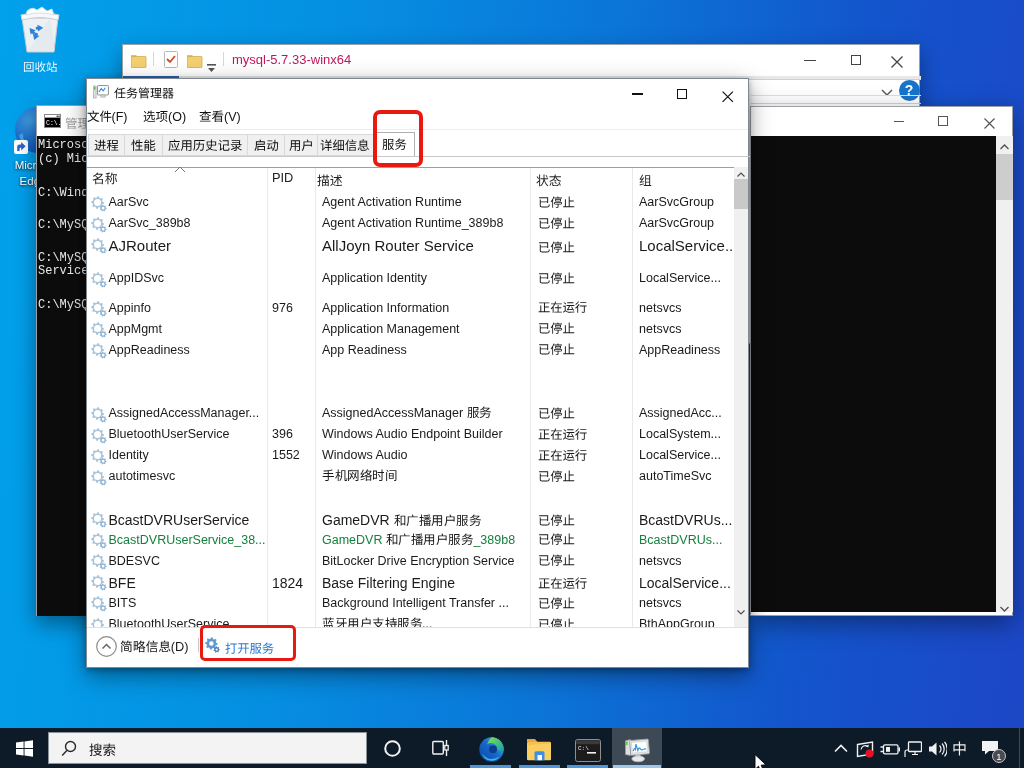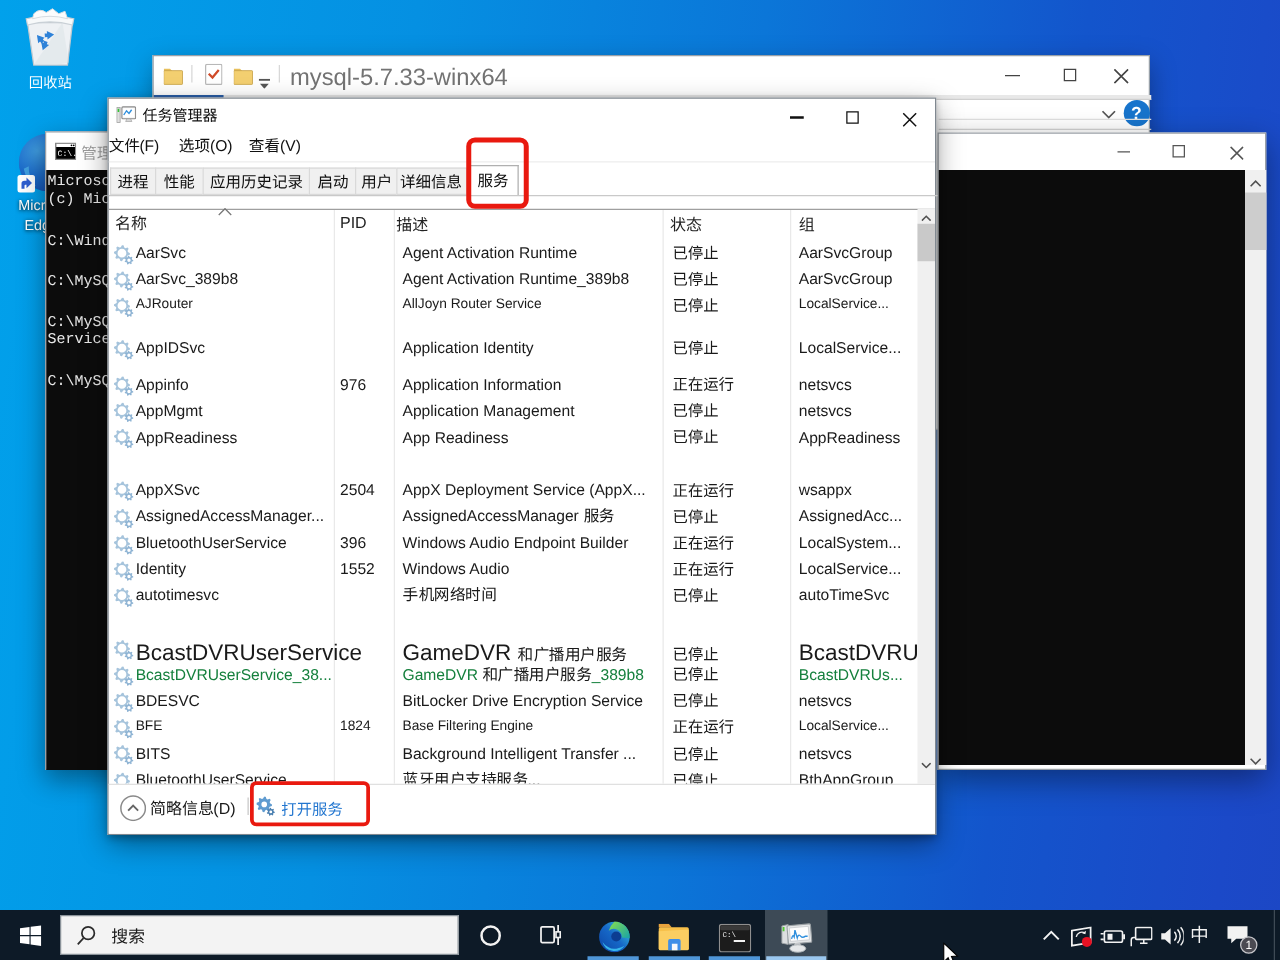--- a/index.html
+++ b/index.html
@@ -139,21 +139,21 @@
       </svg></div>
  <div class="abs" style="left:64px;top:8px"><svg width="17" height="16" viewBox="0 0 17 16">
         <path d="M0 2 h5 l2 2 h-7 Z" fill="#e8c05c"></path>
         <rect x="0" y="3.5" width="15" height="11" rx="0.5" fill="#f3cf70" stroke="#caa64e" stroke-width="0.7"></rect>
       </svg></div>
  <div class="abs" style="left:84px;top:13px"><svg width="10" height="8" viewBox="0 0 10 8">
         <rect x="0" y="0" width="9" height="1.6" fill="#555"></rect>
         <path d="M1 4 l3.5 4 l3.5 -4 Z" fill="#555"></path>
       </svg></div>
  <div class="abs" style="left:100px;top:7px;width:1px;height:14px;background:#d8d8d8"></div>
- <div class="abs" style="left:109px;top:7px;font-size:19px;color:#737373">mysql-5.7.33-winx64</div>
+ <div class="abs" style="left:109px;top:7px;font-size:13px;color:#be185d">mysql-5.7.33-winx64</div>
  <div class="abs" style="left:681px;top:15px;width:12px;height:1.4px;background:#444"></div>
  <div class="abs" style="left:728px;top:10px;width:9.5px;height:9.5px;border:1.3px solid #444"></div>
  <div class="abs" style="left:768px;top:9px"><svg width="12" height="12" viewBox="0 0 12 12">
         <path d="M0.5 0.5 L11.5 11.5 M11.5 0.5 L0.5 11.5" stroke="#444" stroke-width="1.3"></path>
       </svg></div>
  <div class="abs" style="left:0;top:31px;width:56px;height:4px;background:#2b5fa8"></div>
  <div class="abs" style="left:56px;top:31px;width:742px;height:4px;background:#e8e8e8;border-bottom:1px solid #d0d0d0"></div>
   <div class="abs" style="left:758px;top:38px"><svg width="12" height="8" viewBox="0 0 12 8">
         <path d="M1 1 l5 5 l5 -5" stroke="#555" stroke-width="1.4" fill="none"></path>
       </svg></div>
@@ -366,21 +366,21 @@
 <span class="abs" style="left:235px;top:0px;white-space:nowrap"><span>Agent Activation Runtime_389b8</span></span>
 <span class="abs" style="left:451.3px;top:0.5px"><svg class="zh" style="width:36.9px;height:12.3px;vertical-align:-1.48px" viewBox="0 0 36.9 12.3">
             <g fill="#1a1a1a" transform="translate(0,10.82) scale(0.01230,-0.01230)">
               <use href="#g5DF2" x="0"></use>
               <use href="#g505C" x="1000"></use>
               <use href="#g6B62" x="2000"></use>
             </g>
           </svg></span>
 <span class="abs" style="left:552px;top:0px;white-space:nowrap">AarSvcGroup</span>
 </div>
-<div class="abs" style="top:158.2px;left:0;width:722px;height:21px;font-size:11px;color:#1a1a1a">
+<div class="abs" style="top:158.2px;left:0;width:722px;height:21px;font-size:15px;color:#1a1a1a">
 <span class="abs" style="left:4px;top:0.5px"><svg width="16" height="16" viewBox="0 0 20 20">
             <use href="#gear"></use>
           </svg></span>
 <span class="abs" style="left:21.5px;top:0px;white-space:nowrap">AJRouter</span>
 <span class="abs" style="left:185px;top:0px"></span>
 <span class="abs" style="left:235px;top:0px;white-space:nowrap"><span>AllJoyn Router Service</span></span>
 <span class="abs" style="left:451.3px;top:0.5px"><svg class="zh" style="width:36.9px;height:12.3px;vertical-align:-1.48px" viewBox="0 0 36.9 12.3">
             <g fill="#1a1a1a" transform="translate(0,10.82) scale(0.01230,-0.01230)">
               <use href="#g5DF2" x="0"></use>
               <use href="#g505C" x="1000"></use>
@@ -447,93 +447,76 @@
 <span class="abs" style="left:235px;top:0px;white-space:nowrap"><span>App Readiness</span></span>
 <span class="abs" style="left:451.3px;top:0.5px"><svg class="zh" style="width:36.9px;height:12.3px;vertical-align:-1.48px" viewBox="0 0 36.9 12.3">
             <g fill="#1a1a1a" transform="translate(0,10.82) scale(0.01230,-0.01230)">
               <use href="#g5DF2" x="0"></use>
               <use href="#g505C" x="1000"></use>
               <use href="#g6B62" x="2000"></use>
             </g>
           </svg></span>
 <span class="abs" style="left:552px;top:0px;white-space:nowrap">AppReadiness</span>
 </div>
-<div class="abs" style="top:305.9px;left:0;width:661px;height:21px;font-size:12.5px;color:#1a1a1a">
-<span class="abs" style="left:4px;top:0.5px"><svg width="16" height="16" viewBox="0 0 20 20">
-            <use href="#gear"></use>
-          </svg></span>
-<span class="abs" style="left:21.5px;top:0px;white-space:nowrap">AppXSvc</span>
-<span class="abs" style="left:185px;top:0px">2504</span>
-<span class="abs" style="left:235px;top:0px;white-space:nowrap"><span>AppX Deployment Service (AppX...</span></span>
+<div class="abs" style="top:327.0px;left:0;width:661px;height:21px;font-size:12.5px;color:#1a1a1a">
+<span class="abs" style="left:4px;top:0.5px"><svg width="16" height="16" viewBox="0 0 20 20">
+            <use href="#gear"></use>
+          </svg></span>
+<span class="abs" style="left:21.5px;top:0px;white-space:nowrap">AssignedAccessManager...</span>
+<span class="abs" style="left:185px;top:0px"></span>
+<span class="abs" style="left:235px;top:0px;white-space:nowrap"><span>AssignedAccessManager </span><svg class="zh" style="width:12.5px;height:12.5px;vertical-align:-1.50px" viewBox="0 0 12.5 12.5">
+            <g fill="#1a1a1a" transform="translate(0,11.00) scale(0.01250,-0.01250)">
+              <use href="#g670D" x="0"></use>
+            </g>
+          </svg><svg class="zh" style="width:12.5px;height:12.5px;vertical-align:-1.50px" viewBox="0 0 12.5 12.5">
+            <g fill="#1a1a1a" transform="translate(0,11.00) scale(0.01250,-0.01250)">
+              <use href="#g52A1" x="0"></use>
+            </g>
+          </svg></span>
+<span class="abs" style="left:451.3px;top:0.5px"><svg class="zh" style="width:36.9px;height:12.3px;vertical-align:-1.48px" viewBox="0 0 36.9 12.3">
+            <g fill="#1a1a1a" transform="translate(0,10.82) scale(0.01230,-0.01230)">
+              <use href="#g5DF2" x="0"></use>
+              <use href="#g505C" x="1000"></use>
+              <use href="#g6B62" x="2000"></use>
+            </g>
+          </svg></span>
+<span class="abs" style="left:552px;top:0px;white-space:nowrap">AssignedAcc...</span>
+</div>
+<div class="abs" style="top:348.1px;left:0;width:661px;height:21px;font-size:12.5px;color:#1a1a1a">
+<span class="abs" style="left:4px;top:0.5px"><svg width="16" height="16" viewBox="0 0 20 20">
+            <use href="#gear"></use>
+          </svg></span>
+<span class="abs" style="left:21.5px;top:0px;white-space:nowrap">BluetoothUserService</span>
+<span class="abs" style="left:185px;top:0px">396</span>
+<span class="abs" style="left:235px;top:0px;white-space:nowrap"><span>Windows Audio Endpoint Builder</span></span>
 <span class="abs" style="left:451.3px;top:0.5px"><svg class="zh" style="width:49.2px;height:12.3px;vertical-align:-1.48px" viewBox="0 0 49.2 12.3">
             <g fill="#1a1a1a" transform="translate(0,10.82) scale(0.01230,-0.01230)">
               <use href="#g6B63" x="0"></use>
               <use href="#g5728" x="1000"></use>
               <use href="#g8FD0" x="2000"></use>
               <use href="#g884C" x="3000"></use>
             </g>
           </svg></span>
-<span class="abs" style="left:552px;top:0px;white-space:nowrap">wsappx</span>
-</div>
-<div class="abs" style="top:327.0px;left:0;width:661px;height:21px;font-size:12.5px;color:#1a1a1a">
-<span class="abs" style="left:4px;top:0.5px"><svg width="16" height="16" viewBox="0 0 20 20">
-            <use href="#gear"></use>
-          </svg></span>
-<span class="abs" style="left:21.5px;top:0px;white-space:nowrap">AssignedAccessManager...</span>
-<span class="abs" style="left:185px;top:0px"></span>
-<span class="abs" style="left:235px;top:0px;white-space:nowrap"><span>AssignedAccessManager </span><svg class="zh" style="width:12.5px;height:12.5px;vertical-align:-1.50px" viewBox="0 0 12.5 12.5">
-            <g fill="#1a1a1a" transform="translate(0,11.00) scale(0.01250,-0.01250)">
-              <use href="#g670D" x="0"></use>
-            </g>
-          </svg><svg class="zh" style="width:12.5px;height:12.5px;vertical-align:-1.50px" viewBox="0 0 12.5 12.5">
-            <g fill="#1a1a1a" transform="translate(0,11.00) scale(0.01250,-0.01250)">
-              <use href="#g52A1" x="0"></use>
-            </g>
-          </svg></span>
-<span class="abs" style="left:451.3px;top:0.5px"><svg class="zh" style="width:36.9px;height:12.3px;vertical-align:-1.48px" viewBox="0 0 36.9 12.3">
-            <g fill="#1a1a1a" transform="translate(0,10.82) scale(0.01230,-0.01230)">
-              <use href="#g5DF2" x="0"></use>
-              <use href="#g505C" x="1000"></use>
-              <use href="#g6B62" x="2000"></use>
-            </g>
-          </svg></span>
-<span class="abs" style="left:552px;top:0px;white-space:nowrap">AssignedAcc...</span>
-</div>
-<div class="abs" style="top:348.1px;left:0;width:661px;height:21px;font-size:12.5px;color:#1a1a1a">
-<span class="abs" style="left:4px;top:0.5px"><svg width="16" height="16" viewBox="0 0 20 20">
-            <use href="#gear"></use>
-          </svg></span>
-<span class="abs" style="left:21.5px;top:0px;white-space:nowrap">BluetoothUserService</span>
-<span class="abs" style="left:185px;top:0px">396</span>
-<span class="abs" style="left:235px;top:0px;white-space:nowrap"><span>Windows Audio Endpoint Builder</span></span>
+<span class="abs" style="left:552px;top:0px;white-space:nowrap">LocalSystem...</span>
+</div>
+<div class="abs" style="top:369.2px;left:0;width:661px;height:21px;font-size:12.5px;color:#1a1a1a">
+<span class="abs" style="left:4px;top:0.5px"><svg width="16" height="16" viewBox="0 0 20 20">
+            <use href="#gear"></use>
+          </svg></span>
+<span class="abs" style="left:21.5px;top:0px;white-space:nowrap">Identity</span>
+<span class="abs" style="left:185px;top:0px">1552</span>
+<span class="abs" style="left:235px;top:0px;white-space:nowrap"><span>Windows Audio</span></span>
 <span class="abs" style="left:451.3px;top:0.5px"><svg class="zh" style="width:49.2px;height:12.3px;vertical-align:-1.48px" viewBox="0 0 49.2 12.3">
             <g fill="#1a1a1a" transform="translate(0,10.82) scale(0.01230,-0.01230)">
               <use href="#g6B63" x="0"></use>
               <use href="#g5728" x="1000"></use>
               <use href="#g8FD0" x="2000"></use>
               <use href="#g884C" x="3000"></use>
             </g>
           </svg></span>
-<span class="abs" style="left:552px;top:0px;white-space:nowrap">LocalSystem...</span>
-</div>
-<div class="abs" style="top:369.2px;left:0;width:661px;height:21px;font-size:12.5px;color:#1a1a1a">
-<span class="abs" style="left:4px;top:0.5px"><svg width="16" height="16" viewBox="0 0 20 20">
-            <use href="#gear"></use>
-          </svg></span>
-<span class="abs" style="left:21.5px;top:0px;white-space:nowrap">Identity</span>
-<span class="abs" style="left:185px;top:0px">1552</span>
-<span class="abs" style="left:235px;top:0px;white-space:nowrap"><span>Windows Audio</span></span>
-<span class="abs" style="left:451.3px;top:0.5px"><svg class="zh" style="width:49.2px;height:12.3px;vertical-align:-1.48px" viewBox="0 0 49.2 12.3">
-            <g fill="#1a1a1a" transform="translate(0,10.82) scale(0.01230,-0.01230)">
-              <use href="#g6B63" x="0"></use>
-              <use href="#g5728" x="1000"></use>
-              <use href="#g8FD0" x="2000"></use>
-              <use href="#g884C" x="3000"></use>
-            </g>
-          </svg></span>
 <span class="abs" style="left:552px;top:0px;white-space:nowrap">LocalService...</span>
 </div>
 <div class="abs" style="top:390.3px;left:0;width:661px;height:21px;font-size:12.5px;color:#1a1a1a">
 <span class="abs" style="left:4px;top:0.5px"><svg width="16" height="16" viewBox="0 0 20 20">
             <use href="#gear"></use>
           </svg></span>
 <span class="abs" style="left:21.5px;top:0px;white-space:nowrap">autotimesvc</span>
 <span class="abs" style="left:185px;top:0px"></span>
 <span class="abs" style="left:235px;top:0px;white-space:nowrap"><svg class="zh" style="width:12.5px;height:12.5px;vertical-align:-1.50px" viewBox="0 0 12.5 12.5">
             <g fill="#1a1a1a" transform="translate(0,11.00) scale(0.01250,-0.01250)">
@@ -562,21 +545,21 @@
           </svg></span>
 <span class="abs" style="left:451.3px;top:0.5px"><svg class="zh" style="width:36.9px;height:12.3px;vertical-align:-1.48px" viewBox="0 0 36.9 12.3">
             <g fill="#1a1a1a" transform="translate(0,10.82) scale(0.01230,-0.01230)">
               <use href="#g5DF2" x="0"></use>
               <use href="#g505C" x="1000"></use>
               <use href="#g6B62" x="2000"></use>
             </g>
           </svg></span>
 <span class="abs" style="left:552px;top:0px;white-space:nowrap">autoTimeSvc</span>
 </div>
-<div class="abs" style="top:432.5px;left:0;width:661px;height:21px;font-size:18px;color:#1a1a1a">
+<div class="abs" style="top:432.5px;left:0;width:661px;height:21px;font-size:14px;color:#1a1a1a">
 <span class="abs" style="left:4px;top:0.5px"><svg width="16" height="16" viewBox="0 0 20 20">
             <use href="#gear"></use>
           </svg></span>
 <span class="abs" style="left:21.5px;top:0px;white-space:nowrap">BcastDVRUserService</span>
 <span class="abs" style="left:185px;top:0px"></span>
 <span class="abs" style="left:235px;top:0px;white-space:nowrap"><span>GameDVR </span><svg class="zh" style="width:12.5px;height:12.5px;vertical-align:-1.50px" viewBox="0 0 12.5 12.5">
             <g fill="#1a1a1a" transform="translate(0,11.00) scale(0.01250,-0.01250)">
               <use href="#g548C" x="0"></use>
             </g>
           </svg><svg class="zh" style="width:12.5px;height:12.5px;vertical-align:-1.50px" viewBox="0 0 12.5 12.5">
@@ -666,21 +649,21 @@
 <span class="abs" style="left:235px;top:0px;white-space:nowrap"><span>BitLocker Drive Encryption Service</span></span>
 <span class="abs" style="left:451.3px;top:0.5px"><svg class="zh" style="width:36.9px;height:12.3px;vertical-align:-1.48px" viewBox="0 0 36.9 12.3">
             <g fill="#1a1a1a" transform="translate(0,10.82) scale(0.01230,-0.01230)">
               <use href="#g5DF2" x="0"></use>
               <use href="#g505C" x="1000"></use>
               <use href="#g6B62" x="2000"></use>
             </g>
           </svg></span>
 <span class="abs" style="left:552px;top:0px;white-space:nowrap">netsvcs</span>
 </div>
-<div class="abs" style="top:495.8px;left:0;width:530px;height:21px;font-size:11px;color:#1a1a1a">
+<div class="abs" style="top:495.8px;left:0;width:530px;height:21px;font-size:14px;color:#1a1a1a">
 <span class="abs" style="left:4px;top:0.5px"><svg width="16" height="16" viewBox="0 0 20 20">
             <use href="#gear"></use>
           </svg></span>
 <span class="abs" style="left:21.5px;top:0px;white-space:nowrap">BFE</span>
 <span class="abs" style="left:185px;top:0px">1824</span>
 <span class="abs" style="left:235px;top:0px;white-space:nowrap"><span>Base Filtering Engine</span></span>
 <span class="abs" style="left:451.3px;top:0.5px"><svg class="zh" style="width:49.2px;height:12.3px;vertical-align:-1.48px" viewBox="0 0 49.2 12.3">
             <g fill="#1a1a1a" transform="translate(0,10.82) scale(0.01230,-0.01230)">
               <use href="#g6B63" x="0"></use>
               <use href="#g5728" x="1000"></use>

